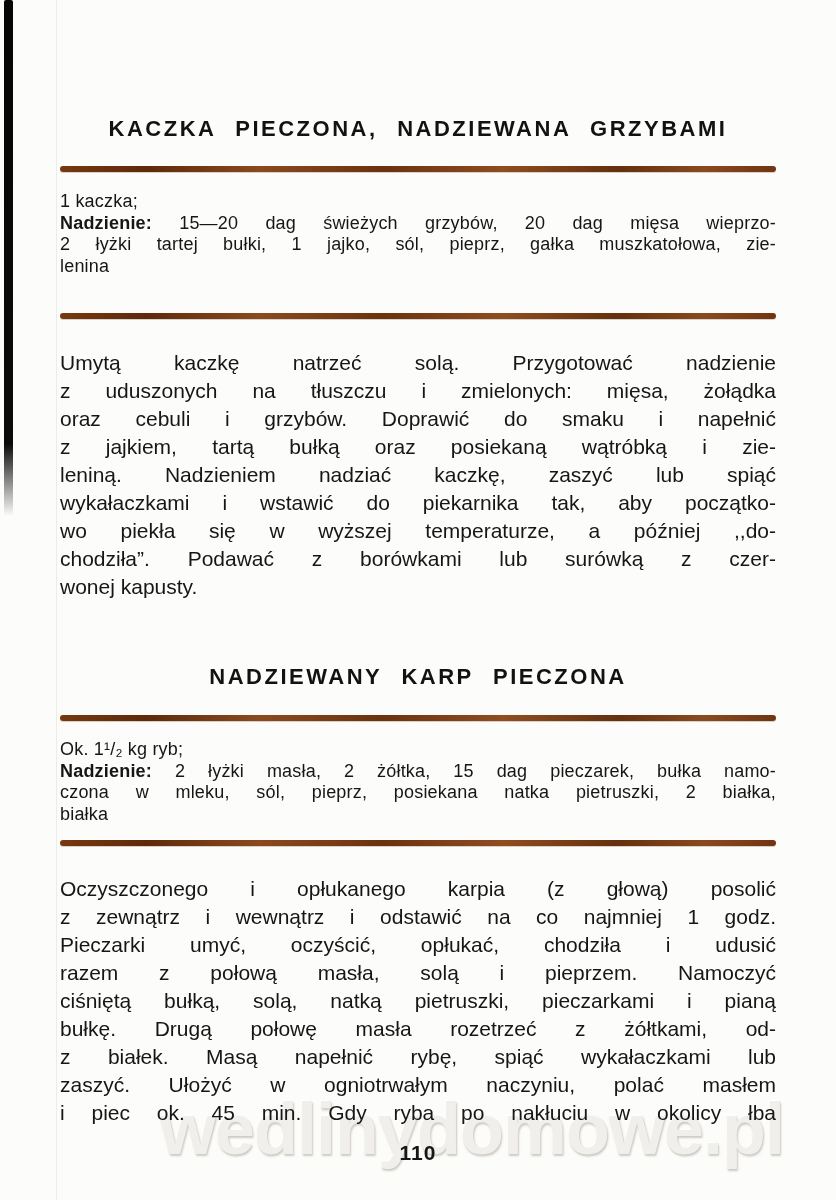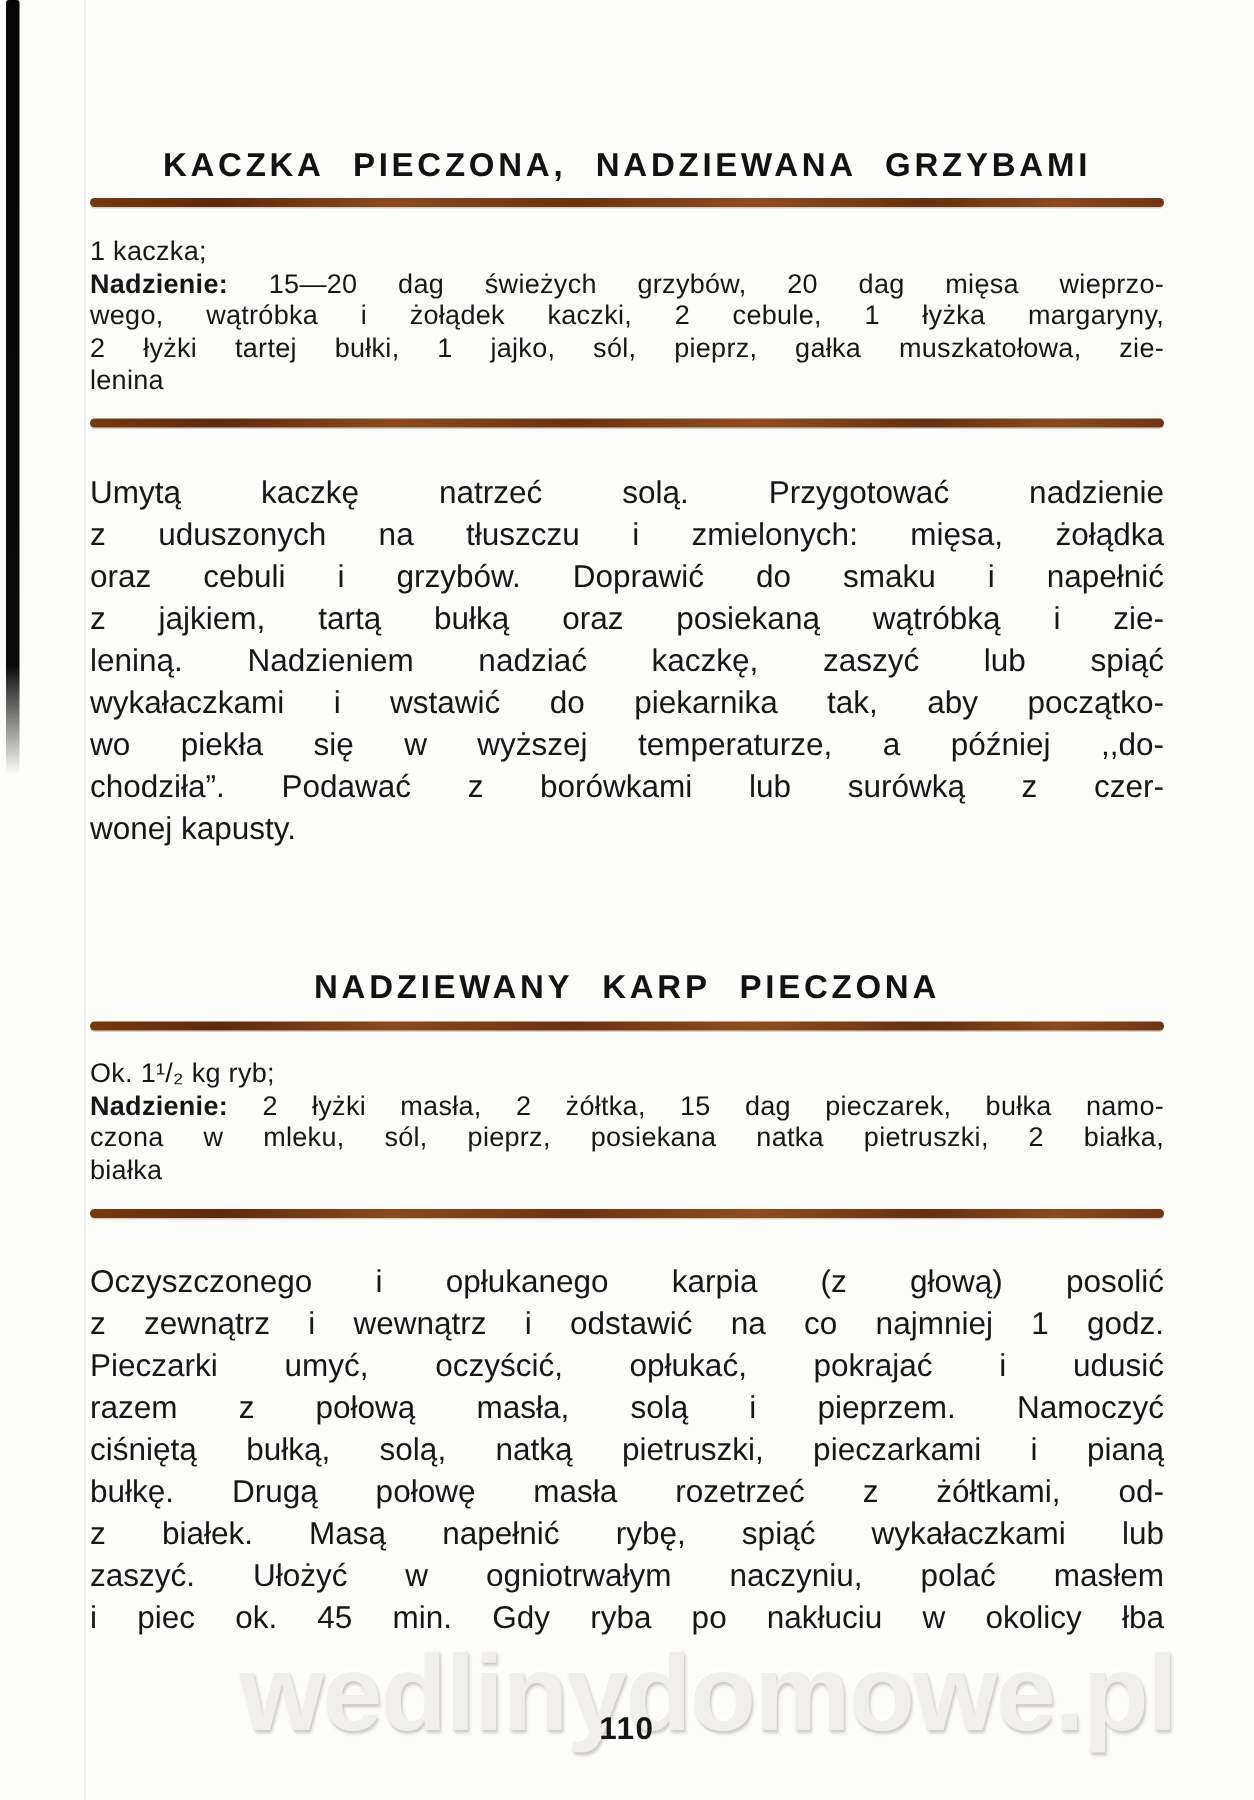--- a/index.html
+++ b/index.html
@@ -36,20 +36,21 @@
     height: 1200px;
     background: rgba(190,186,180,0.25);
     z-index: 1;
   }
   
   .col {
     position: absolute;
     left: 60px;
     width: 716px;
     z-index: 2;
+    margin-top: 34px;
   }
   .recipe-title {
     text-align: center;
     font-weight: bold;
     font-size: 22px;
     line-height: 26px;
     letter-spacing: 2.5px;
     word-spacing: 11px;
     color: #121212;
     white-space: nowrap;
@@ -129,21 +130,20 @@
 
   <section>
     <h1 class="col recipe-title t1" style="position:absolute;">KACZKA PIECZONA, NADZIEWANA GRZYBAMI</h1>
 
     <div class="col rule r1" style="position:absolute;"></div>
 
     <div class="col ing i1" style="position:absolute;">
       <div class="iline left">1 kaczka;</div>
       <div class="iline"><span class="b">Nadzienie:</span> <span>15—20 dag świeżych grzybów, 20 dag mięsa wieprzo-</span></div>
       <div class="lines last-left">
-          <div class="line">wego, wątróbka i żołądek kaczki, 2 cebule, 1 łyżka margaryny,</div>
           <div class="line">2 łyżki tartej bułki, 1 jajko, sól, pieprz, gałka muszkatołowa, zie-</div>
           <div class="line">lenina</div>
         </div>
     </div>
 
     <div class="col rule r2" style="position:absolute;"></div>
 
     <div class="col body-text lines last-left p1" style="position:absolute;">
         <div class="line">Umytą kaczkę natrzeć solą. Przygotować nadzienie</div>
         <div class="line">z uduszonych na tłuszczu i zmielonych: mięsa, żołądka</div>
@@ -169,21 +169,21 @@
           <div class="line">czona w mleku, sól, pieprz, posiekana natka pietruszki, 2 białka,</div>
           <div class="line">białka</div>
         </div>
     </div>
 
     <div class="col rule r4" style="position:absolute;"></div>
 
     <div class="col body-text lines p2" style="position:absolute;">
         <div class="line">Oczyszczonego i opłukanego karpia (z głową) posolić</div>
         <div class="line">z zewnątrz i wewnątrz i odstawić na co najmniej 1 godz.</div>
-        <div class="line">Pieczarki umyć, oczyścić, opłukać, pokrajać i udusić</div>
+        <div class="line">Pieczarki umyć, oczyścić, opłukać, chodziła i udusić</div>
         <div class="line">razem z połową masła, solą i pieprzem. Namoczyć</div>
         <div class="line">ciśniętą bułką, solą, natką pietruszki, pieczarkami i pianą</div>
         <div class="line">bułkę. Drugą połowę masła rozetrzeć z żółtkami, od-</div>
         <div class="line">z białek. Masą napełnić rybę, spiąć wykałaczkami lub</div>
         <div class="line">zaszyć. Ułożyć w ogniotrwałym naczyniu, polać masłem</div>
         <div class="line">i piec ok. 45 min. Gdy ryba po nakłuciu w okolicy łba</div>
       </div>
   </section>
 
   <div class="pagenum">110</div>

